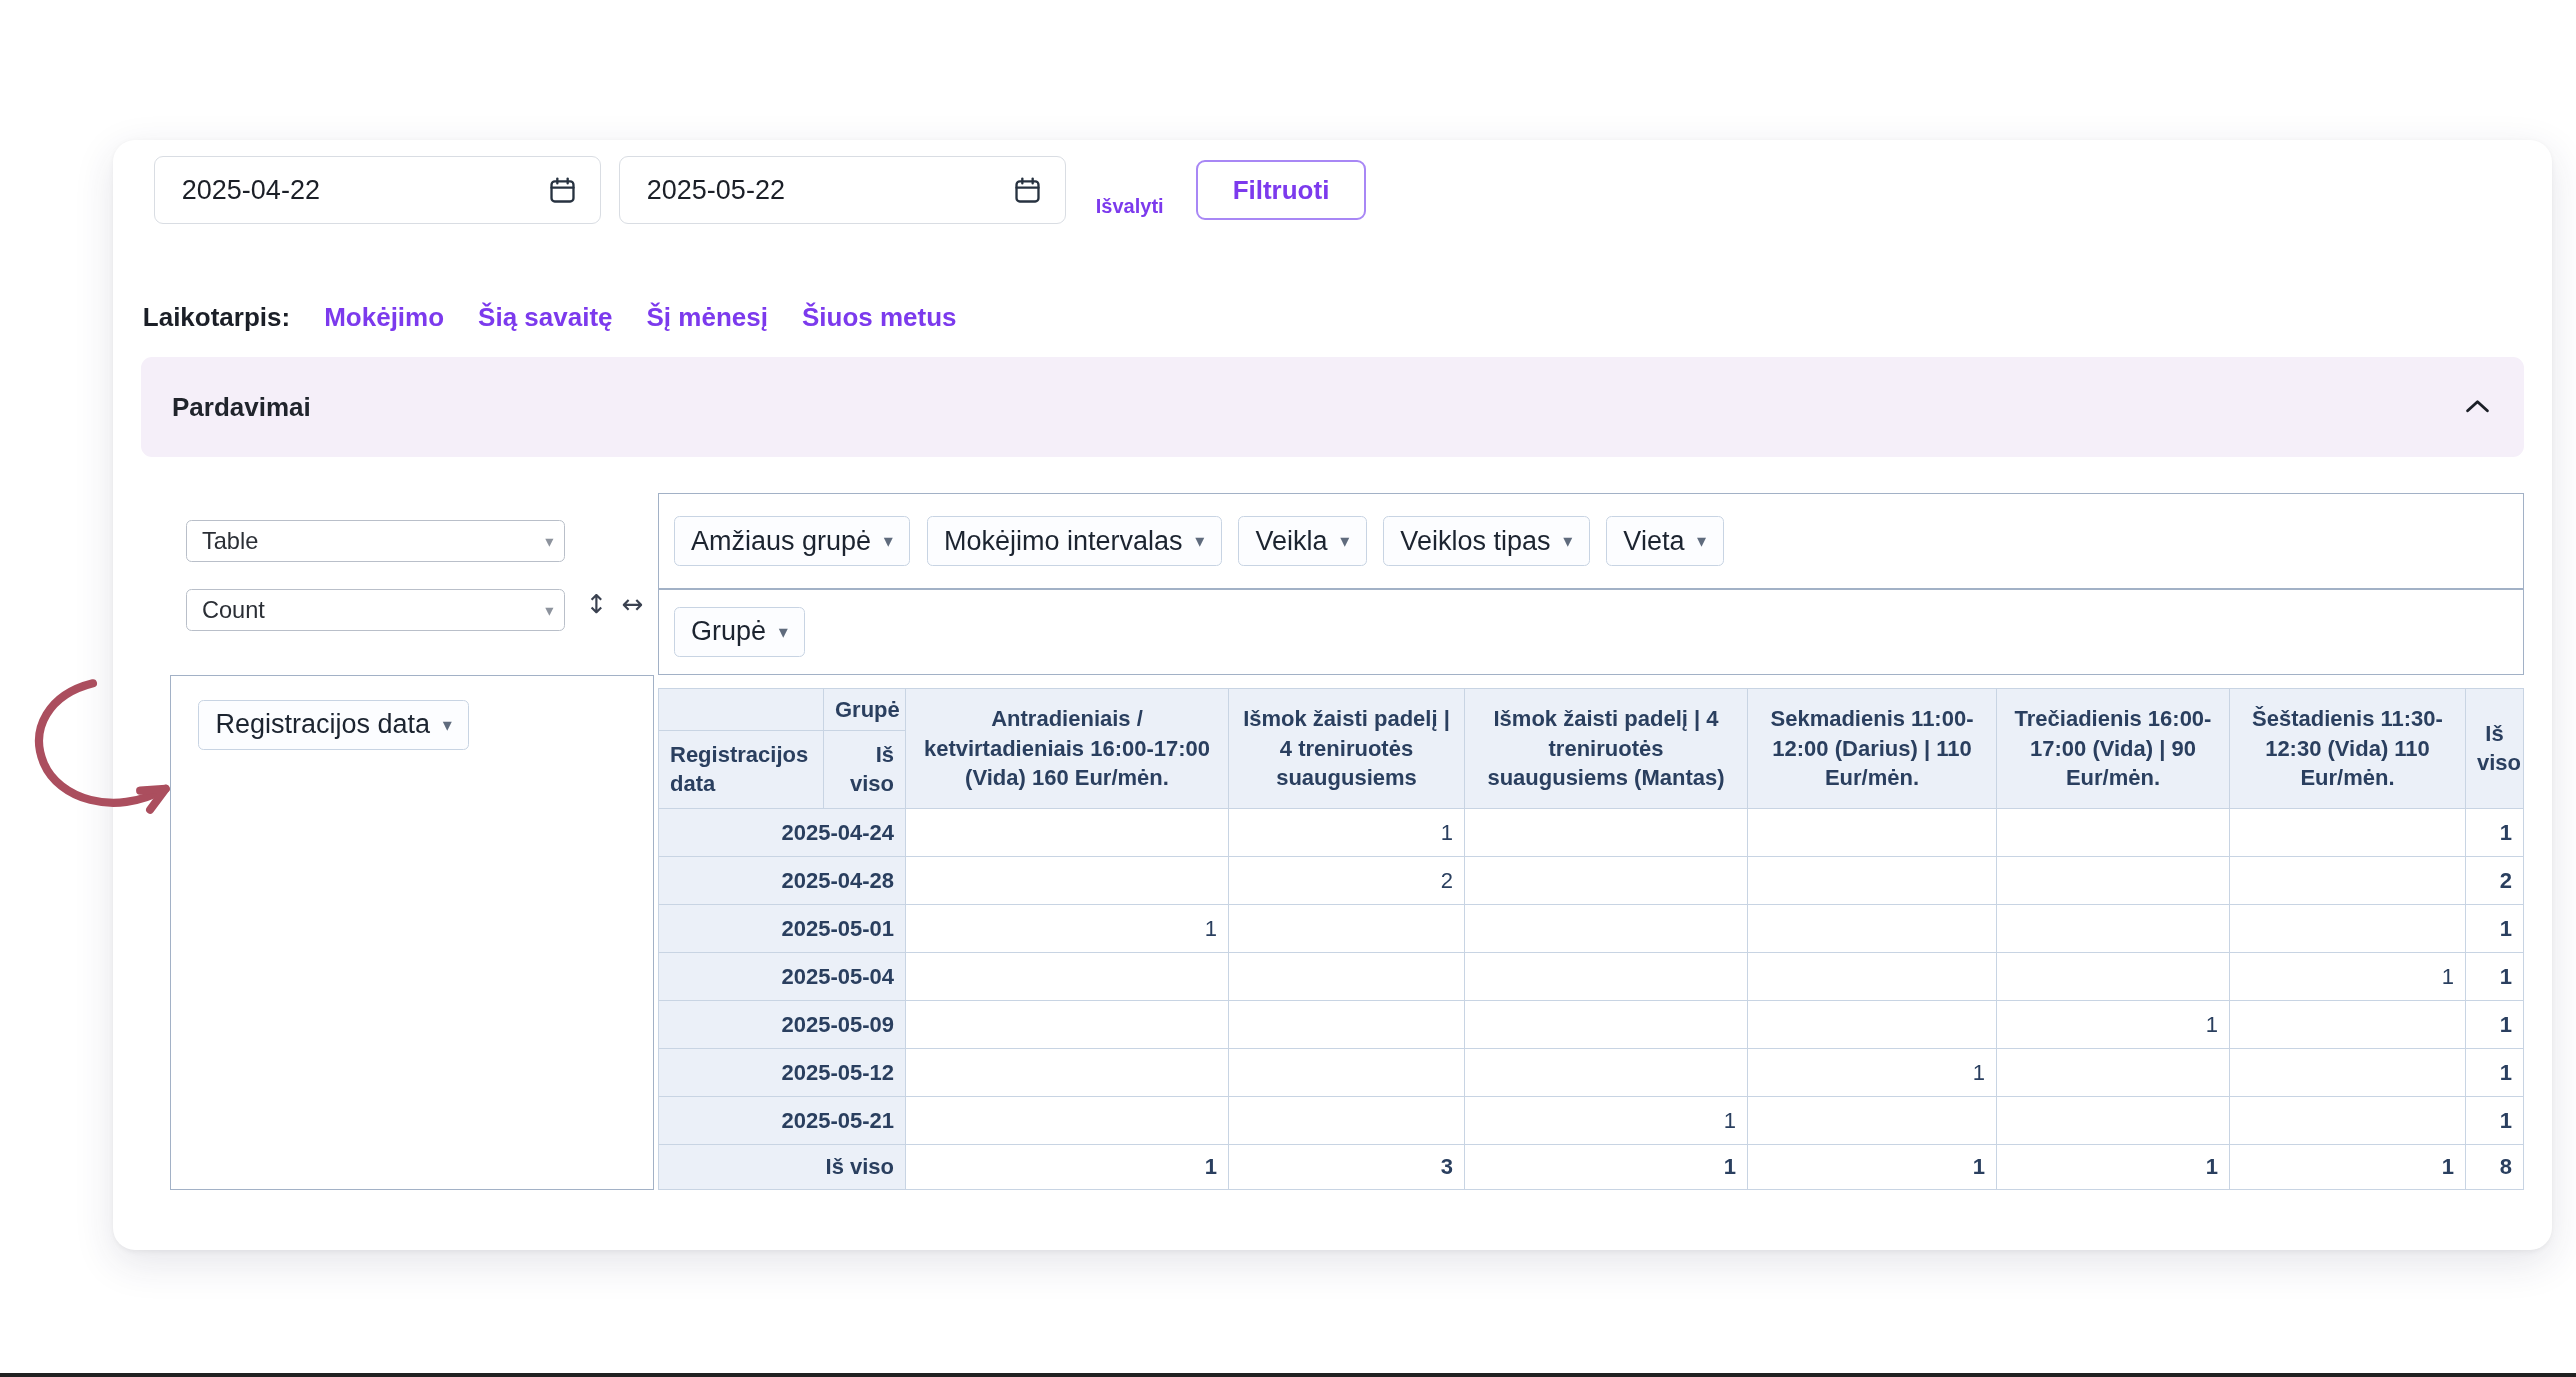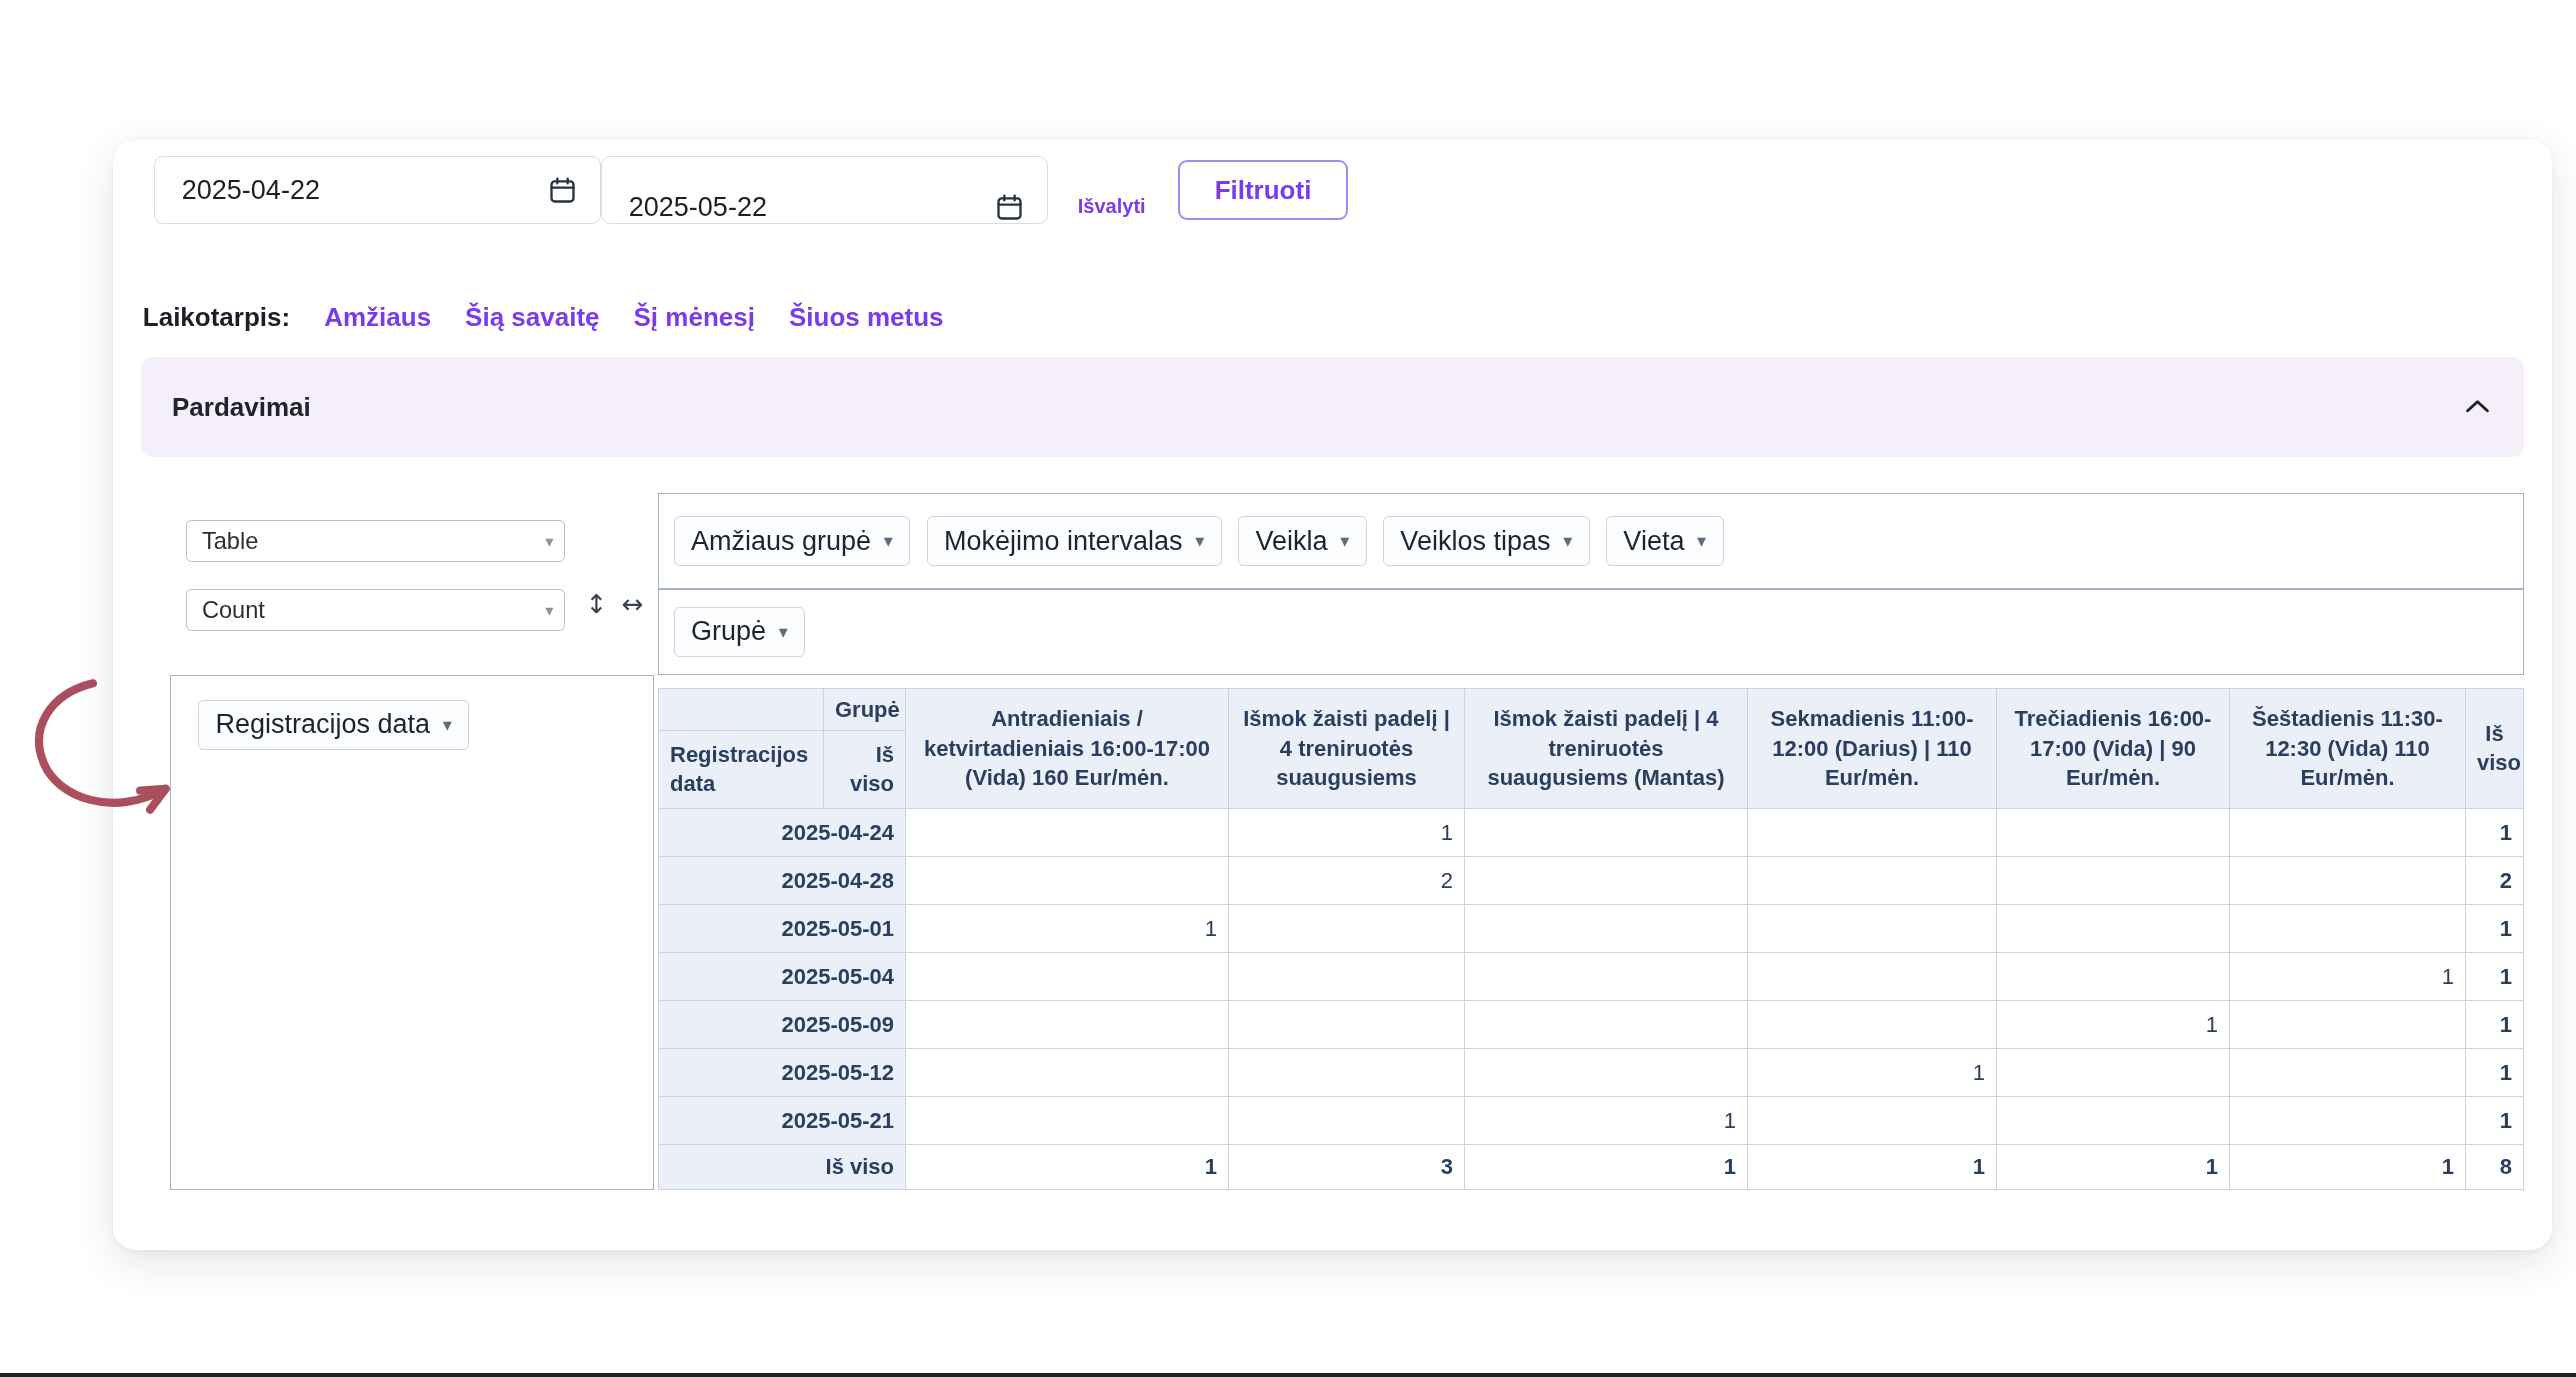--- a/index.html
+++ b/index.html
@@ -26,21 +26,21 @@
     box-shadow:0 1.8px 5.5px rgba(0,0,0,.05),0 12.7px 40px rgba(40,40,80,.12);
     padding:16.4px 28px 0 28px;
   }
   
   .filters-row{display:flex;align-items:center;height:68px;margin-left:1.8px;padding-left:11px;}
   .date-input{
     width:447px;height:68px;border:1.8px solid #d9dde3;border-radius:9px;
     display:flex;align-items:center;justify-content:space-between;
     padding:0 22px 0 27px;font-size:27px;color:#1b1f27;background:#fff;cursor:text;
   }
-  .date-input + .date-input{align-items:flex-end;}
+  .date-input + .date-input{margin-left:18px;}
   .cal-icon{display:flex;align-items:center;}
   .link-clear{margin-left:30px;color:var(--accent);font-size:20px;font-weight:700;cursor:pointer;margin-top:32px;}
   .btn-filter{
     margin-left:32px;height:60px;padding:0 35px;border:2.7px solid var(--accent-border);
     border-radius:9px;background:#fff;color:var(--accent);
     font-size:26px;font-weight:700;display:flex;align-items:center;cursor:pointer;
   }
   
   .period-row{margin-top:78px;display:flex;align-items:center;gap:34px;margin-left:1.8px;}
   .period-label{font-size:26px;font-weight:700;color:#1b1f27;}
@@ -128,21 +128,21 @@
           <line x1="16" y1="2.8" x2="16" y2="6.5"></line>
         </svg>
       </span>
     </div>
     <span class="link-clear">Išvalyti</span>
     <button class="btn-filter">Filtruoti</button>
   </div>
 
   <div class="period-row">
     <span class="period-label">Laikotarpis:</span>
-    <span class="period-link">Amžiaus</span>
+    <span class="period-link">Mokėjimo</span>
     <span class="period-link">Šią savaitę</span>
     <span class="period-link">Šį mėnesį</span>
     <span class="period-link">Šiuos metus</span>
   </div>
 
   <div class="panel">
     <div class="panel-header">
       <span class="panel-title">Pardavimai</span>
       <span>
         <svg width="27" height="16.4" viewBox="0 0 30 18" fill="none" stroke="#1b1f27" stroke-width="3.2" stroke-linecap="round" stroke-linejoin="round">

